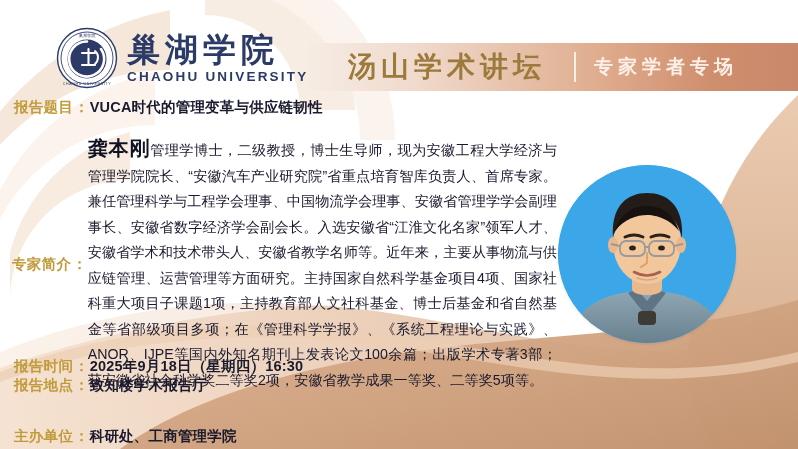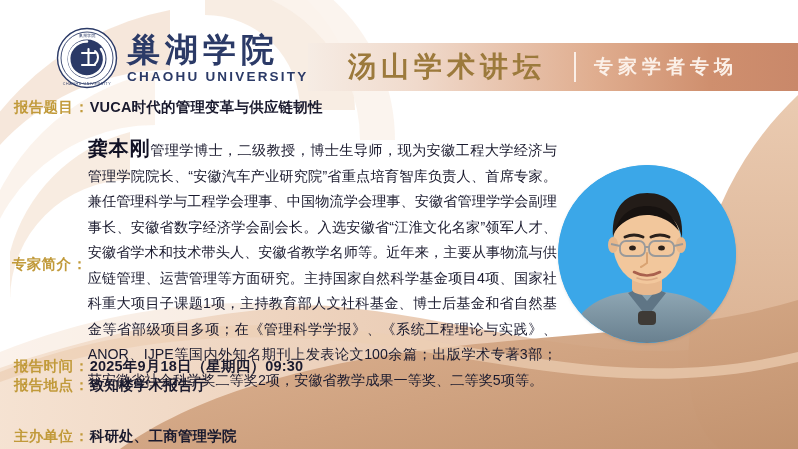--- a/index.html
+++ b/index.html
@@ -191,21 +191,21 @@
 
     <div class="row" id="row-bio">
       <span class="label">专家简介</span>
       <span class="colon">：</span>
       <span class="bio-body"><span class="bio-name">龚本刚</span><span>管理学博士，二级教授，博士生导师，现为安徽工程大学经济与管理学院院长、“安徽汽车产业研究院”省重点培育智库负责人、首席专家。兼任管理科学与工程学会理事、中国物流学会理事、安徽省管理学学会副理事长、安徽省数字经济学会副会长。入选安徽省“江淮文化名家”领军人才、安徽省学术和技术带头人、安徽省教学名师等。近年来，主要从事物流与供应链管理、运营管理等方面研究。主持国家自然科学基金项目4项、国家社科重大项目子课题1项，主持教育部人文社科基金、博士后基金和省自然基金等省部级项目多项；在《管理科学学报》、《系统工程理论与实践》、ANOR、IJPE等国内外知名期刊上发表论文100余篇；出版学术专著3部；获安徽省社会科学奖二等奖2项，安徽省教学成果一等奖、二等奖5项等。</span></span>
     </div>
 
     <div class="row" id="row-time">
       <span class="label">报告时间</span>
       <span class="colon">：</span>
-      <span class="value">2025年9月18日（星期四）09:30</span>
+      <span class="value">2025年9月18日（星期四）16:30</span>
     </div>
 
     <div class="row" id="row-place">
       <span class="label">报告地点</span>
       <span class="colon">：</span>
       <span class="value">致知楼学术报告厅</span>
     </div>
 
     <div class="row" id="row-host">
       <span class="label">主办单位</span>

